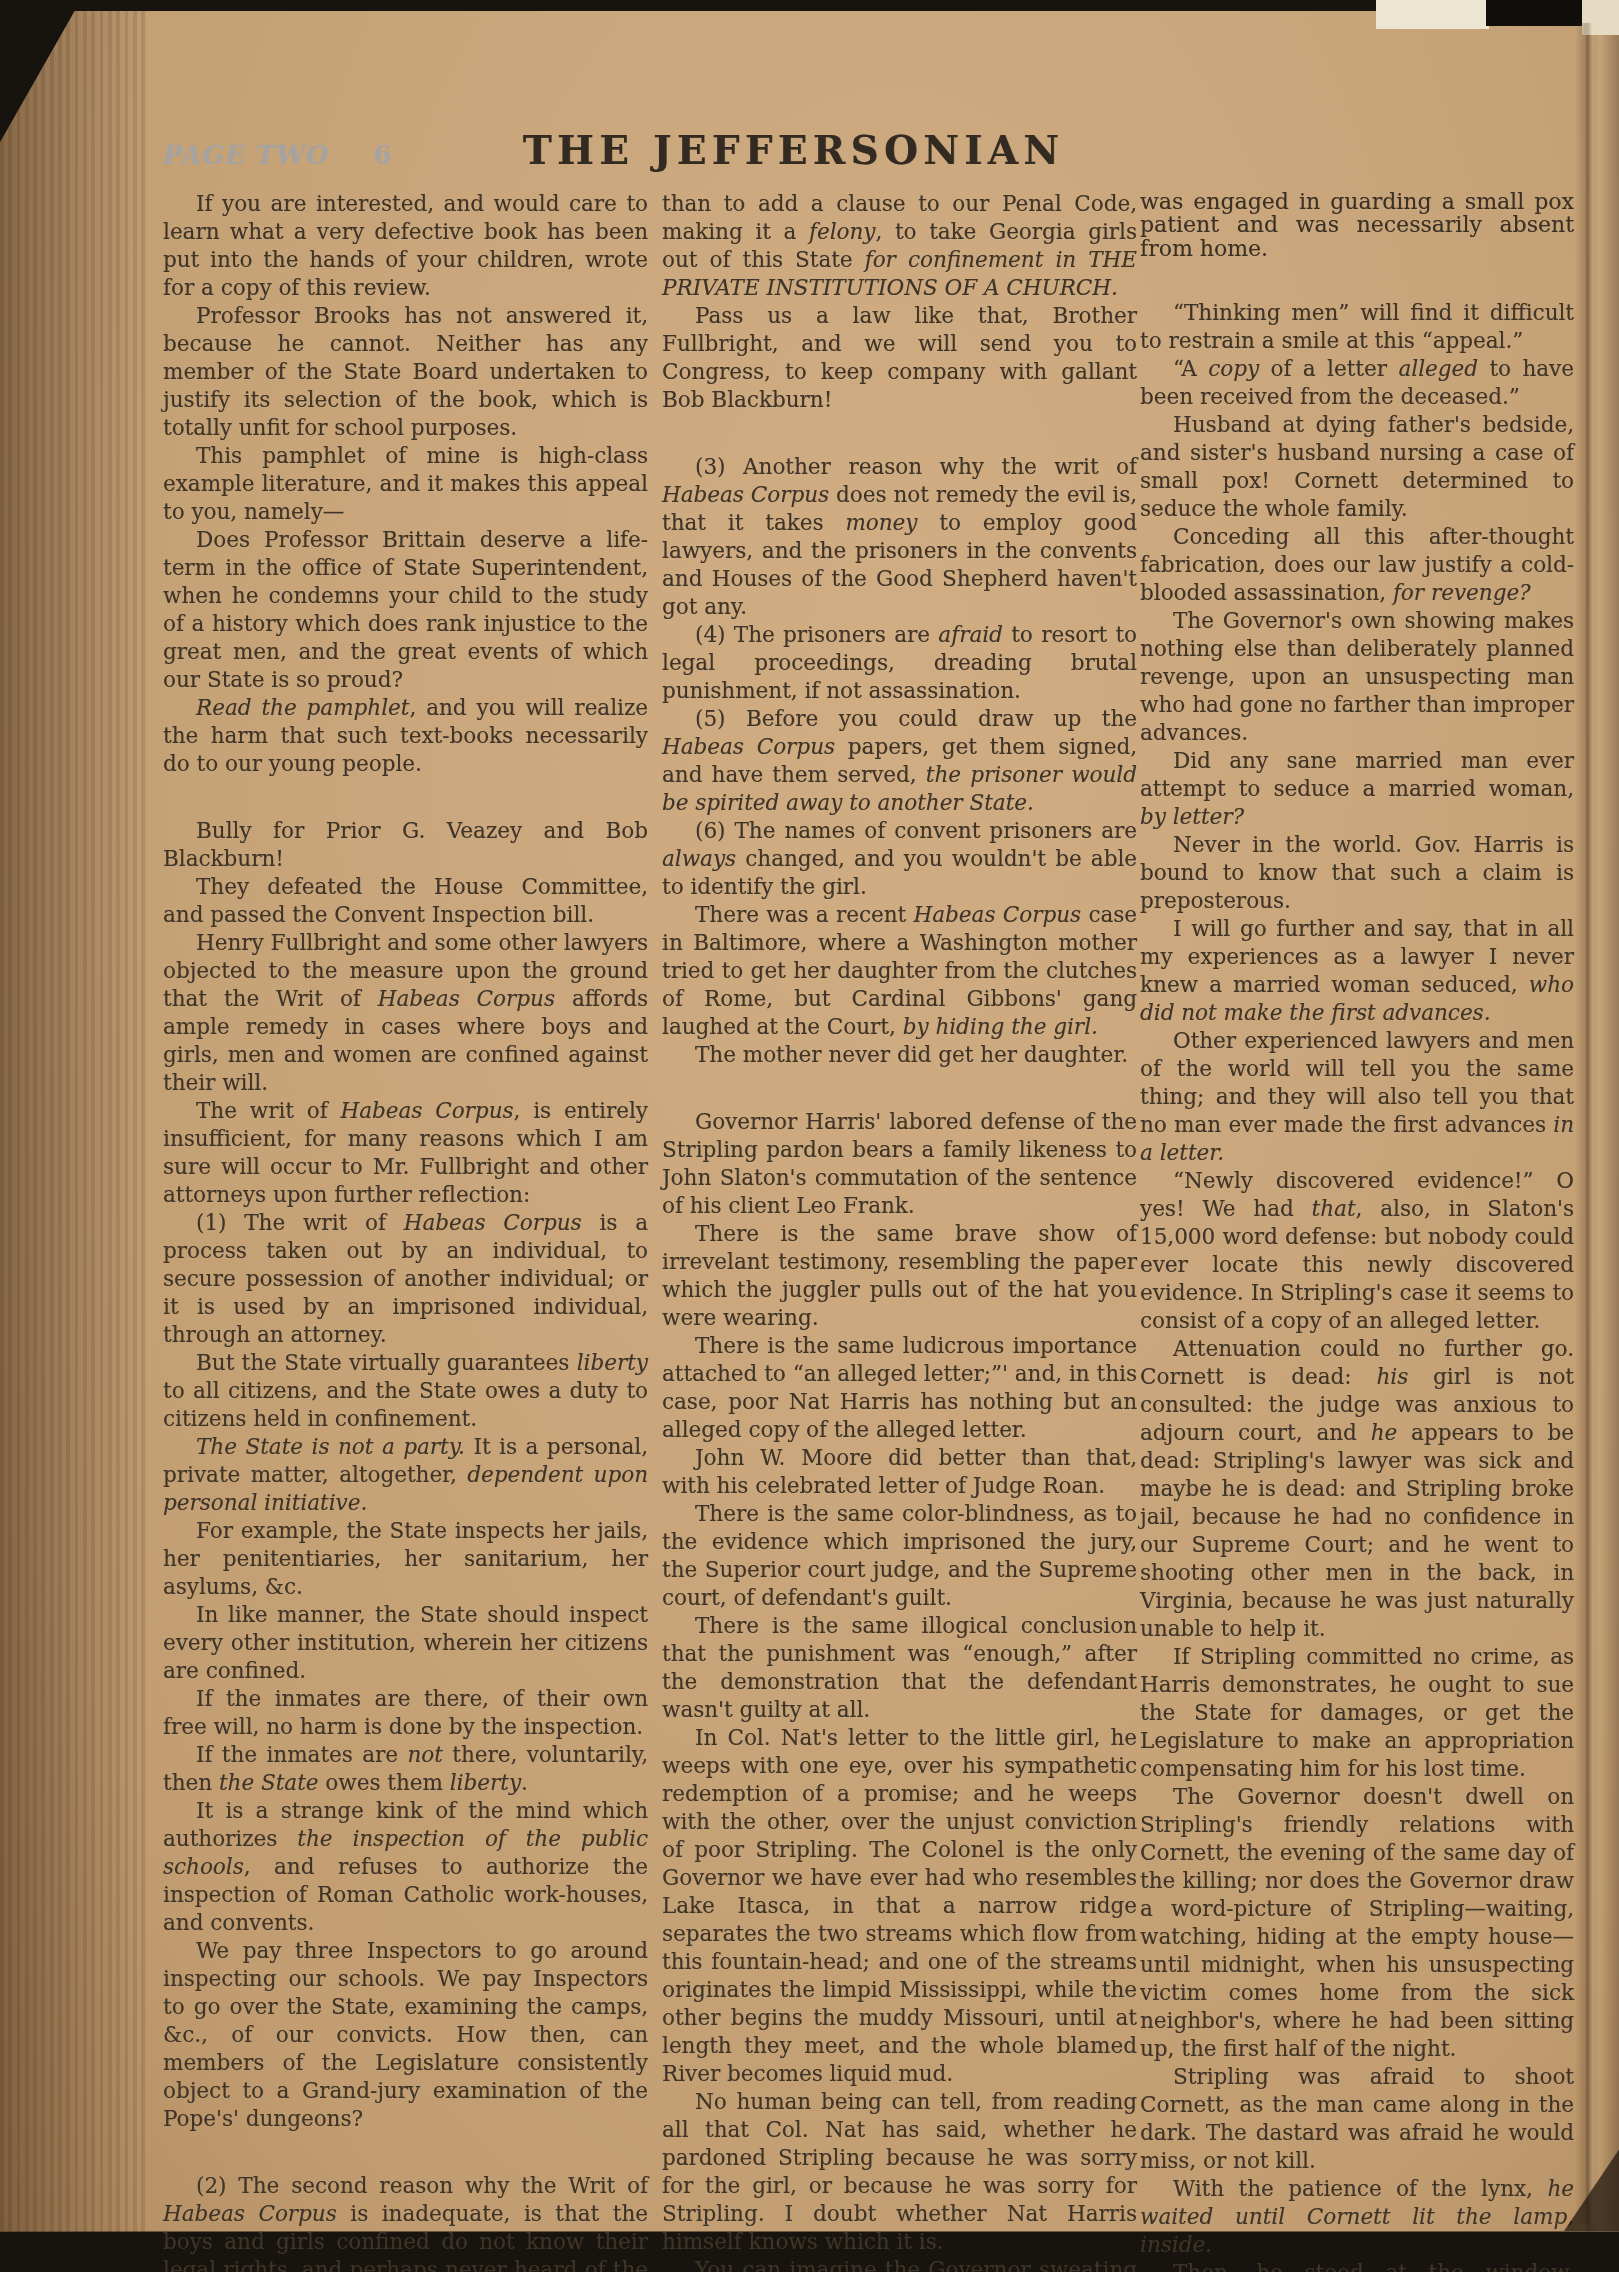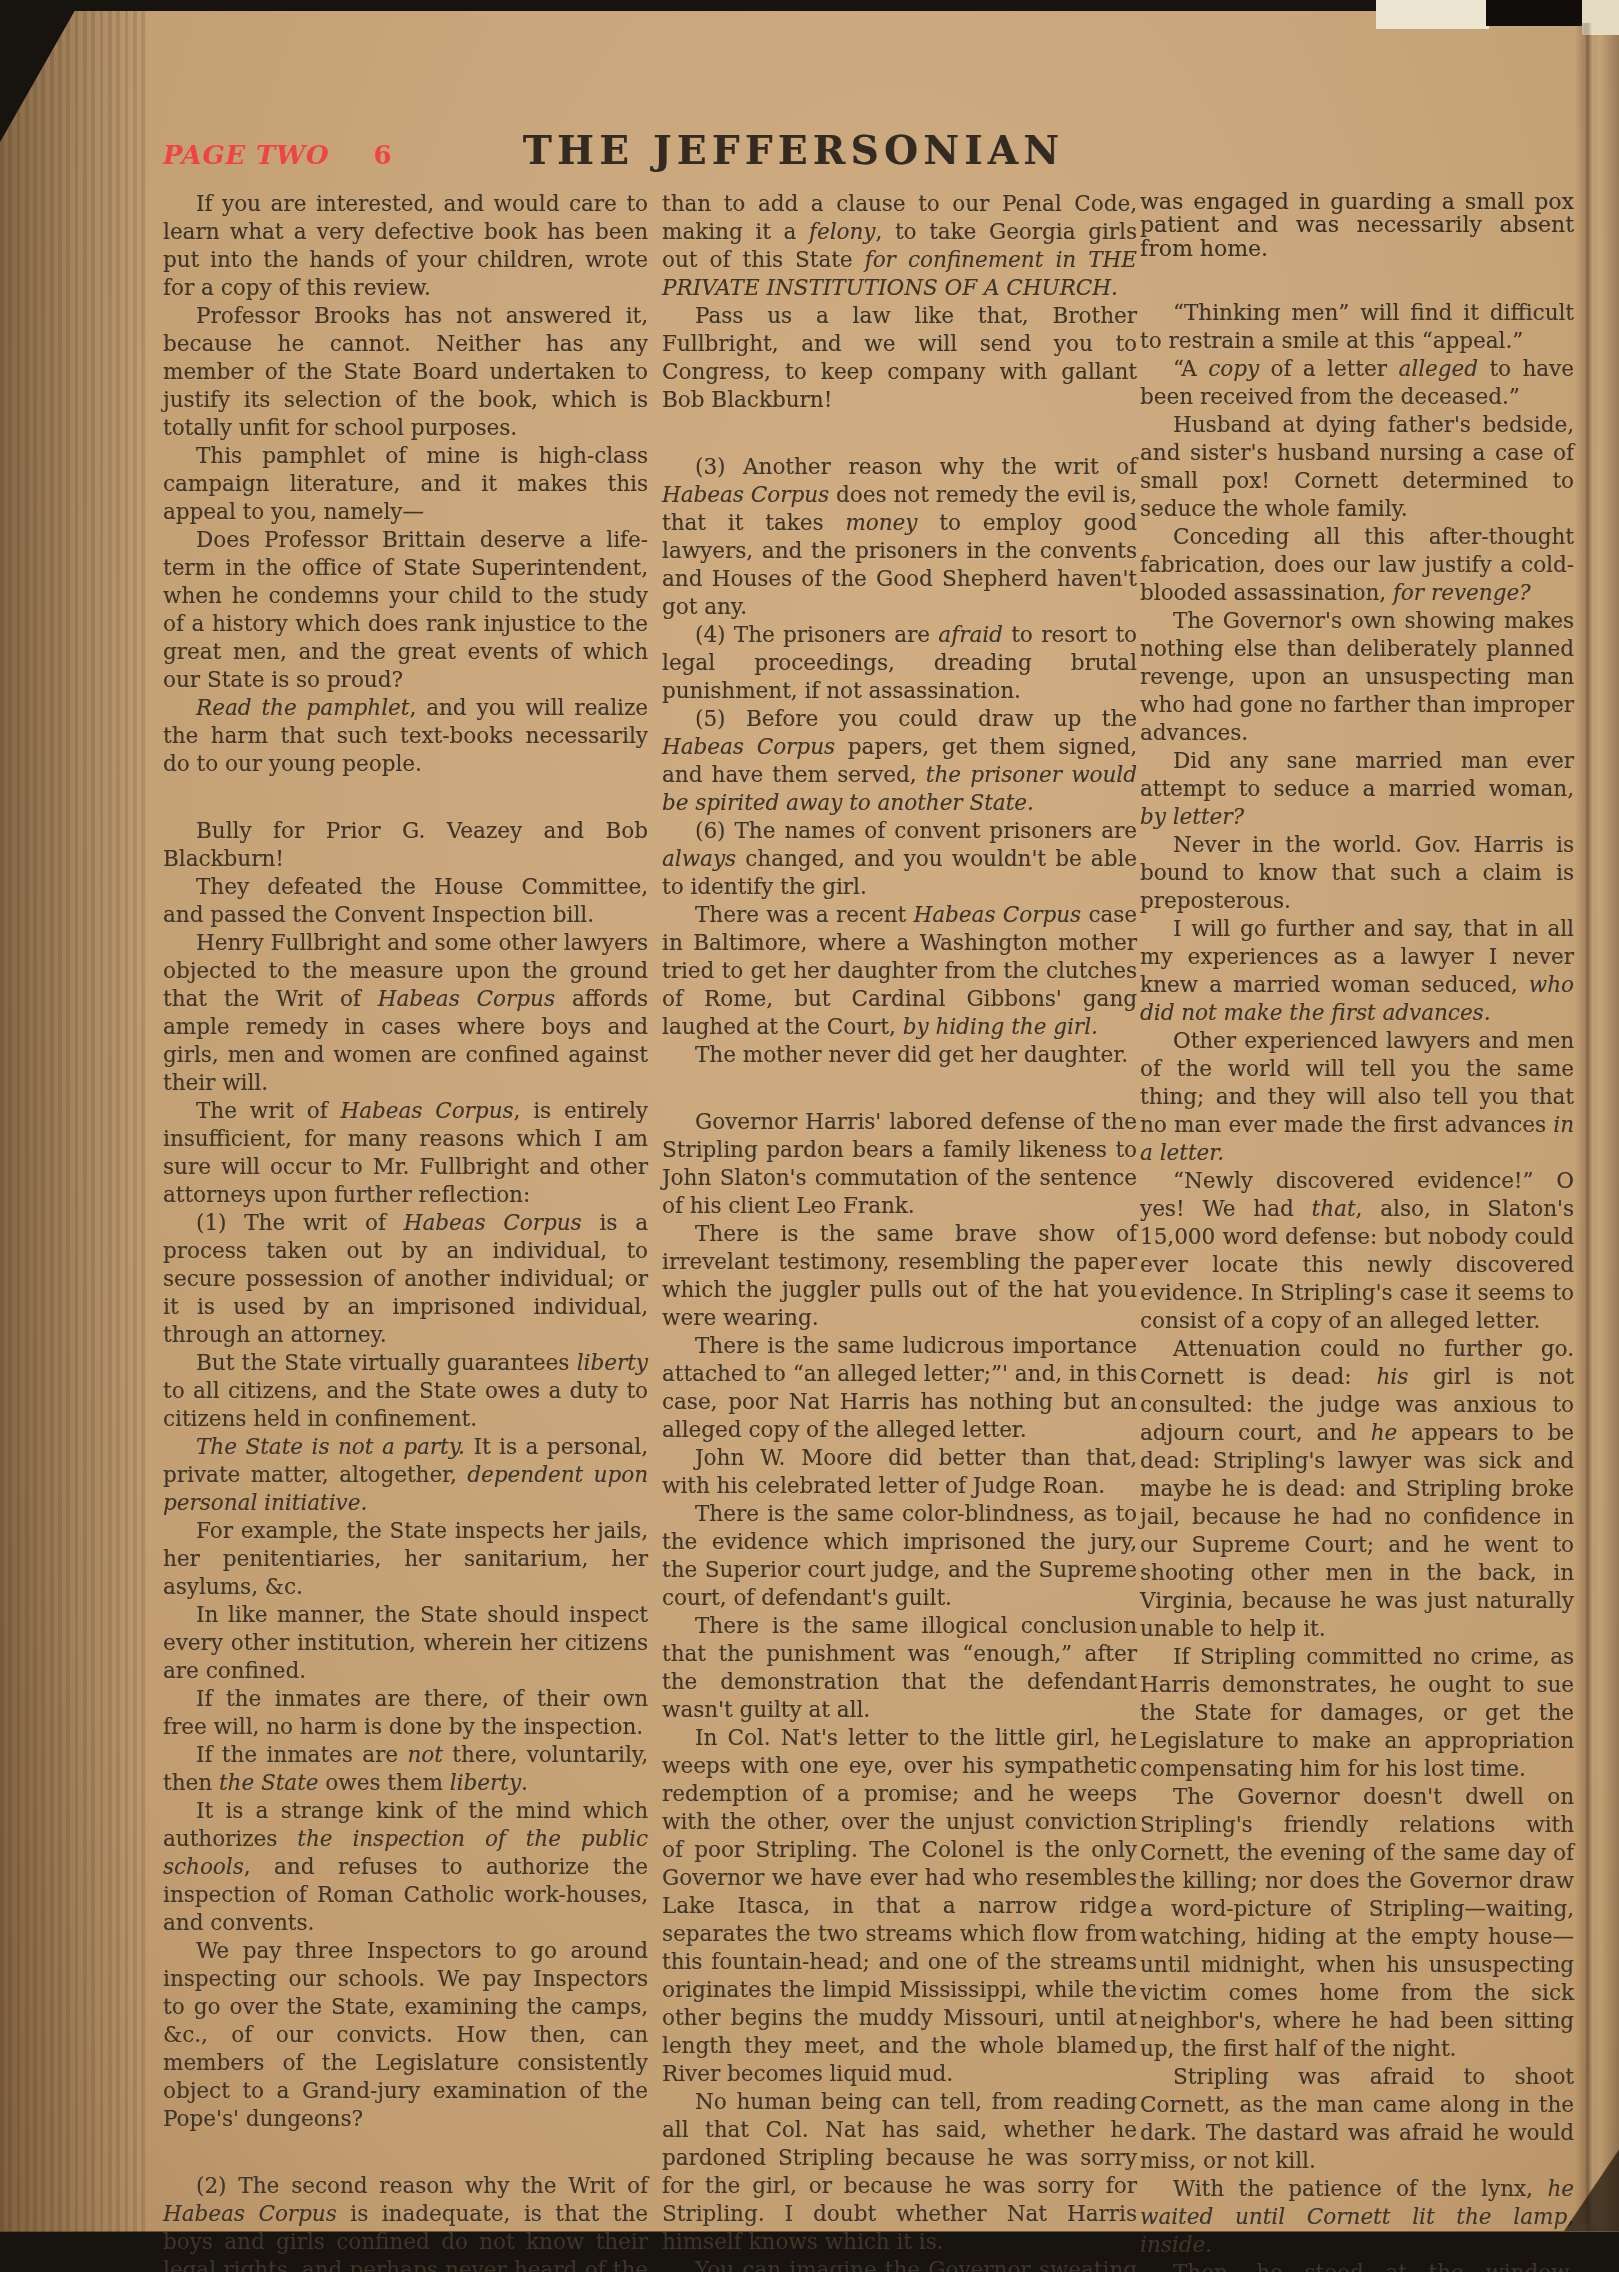--- a/index.html
+++ b/index.html
@@ -17,21 +17,21 @@
          background:linear-gradient(90deg, rgba(60,38,20,0.30), rgba(215,185,145,0.10) 40%, rgba(40,26,14,0.30));}
   .patch{position:absolute;}
   .patch-white{left:1376px;top:0;width:113px;height:29px;background:#ece5d2;}
   .patch-black{left:1486px;top:0;width:100px;height:26px;background:#100d0a;}
   .patch-cream{left:1582px;top:0;width:38px;height:35px;background:#e5dbc3;}
   .crease{position:absolute;left:1575px;top:22.6px;width:22.6px;height:2201px;
          background:linear-gradient(90deg, transparent, rgba(84,56,33,0.30) 45%, rgba(50,32,18,0.22) 58%, rgba(240,220,190,0.20) 75%, transparent);}
   .torn{position:absolute;left:1564px;top:2148px;width:56px;height:83px;background:#241a10;
          clip-path:polygon(100% 0, 100% 100%, 0 100%, 60% 40%);opacity:.75;}
   .page-label{position:absolute;left:163px;top:140px;font-size:26px;font-weight:700;font-style:italic;
-         color:#ef4444;letter-spacing:0.8px;}
+         color:#a3a3a3;letter-spacing:0.8px;}
   .page-label .pnum{font-style:normal;margin-left:44px;}
   .masthead{position:absolute;left:473px;top:127px;width:641px;text-align:center;
          font-size:39px;font-weight:700;letter-spacing:5.3px;color:#332b21;
          text-shadow:0.4px 0.4px 0 rgba(51,43,33,0.5);}
   .col{position:absolute;top:190px;font-size:21.5px;line-height:28px;color:#3e3428;
        text-align:justify;text-shadow:0.3px 0.3px 0 rgba(62,52,40,0.35);}
   .col1{left:163px;width:485px;}
   .col2{left:662px;width:475px;}
   .col3{left:1140px;width:434px;}
   .para{margin:0;text-indent:33px;}
@@ -54,21 +54,21 @@
   <div class="patch patch-cream"></div>
 
   <div class="page-label">
     <span>PAGE TWO</span><span class="pnum">6</span>
   </div>
   <div class="masthead">THE JEFFERSONIAN</div>
 
   <div class="col col1">
       <p class="para">If you are interested, and would care to learn what a very defective book has been put into the hands of your children, wrote for a copy of this review.</p>
       <p class="para">Professor Brooks has not answered it, because he cannot.  Neither has any member of the State Board undertaken to justify its selection of the book, which is totally unfit for school purposes.</p>
-      <p class="para">This pamphlet of mine is high-class campaign literature, and it makes this appeal to you, namely—</p>
+      <p class="para">This pamphlet of mine is high-class example literature, and it makes this appeal to you, namely—</p>
       <p class="para">Does Professor Brittain deserve a life-term in the office of State Superintendent, when he condemns your child to the study of a history which does rank injustice to the great men, and the great events of which our State is so proud?</p>
       <p class="para"><i>Read the pamphlet</i>, and you will realize the harm that such text-books necessarily do to our young people.</p>
       <p class="para gap">Bully for Prior G. Veazey and Bob Blackburn!</p>
       <p class="para">They defeated the House Committee, and passed the Convent Inspection bill.</p>
       <p class="para">Henry Fullbright and some other lawyers objected to the measure upon the ground that the Writ of <i>Habeas Corpus</i> affords ample remedy in cases where boys and girls, men and women are confined against their will.</p>
       <p class="para">The writ of <i>Habeas Corpus</i>, is entirely insufficient, for many reasons which I am sure will occur to Mr. Fullbright and other attorneys upon further reflection:</p>
       <p class="para">(1)  The writ of <i>Habeas Corpus</i> is a process taken out by an individual, to secure possession of another individual; or it is used by an imprisoned individual, through an attorney.</p>
       <p class="para">But the State virtually guarantees <i>liberty</i> to all citizens, and the State owes a duty to citizens held in confinement.</p>
       <p class="para"><i>The State is not a party.</i>  It is a personal, private matter, altogether, <i>dependent upon personal initiative.</i></p>
       <p class="para">For example, the State inspects her jails, her penitentiaries, her sanitarium, her asylums, &amp;c.</p>

